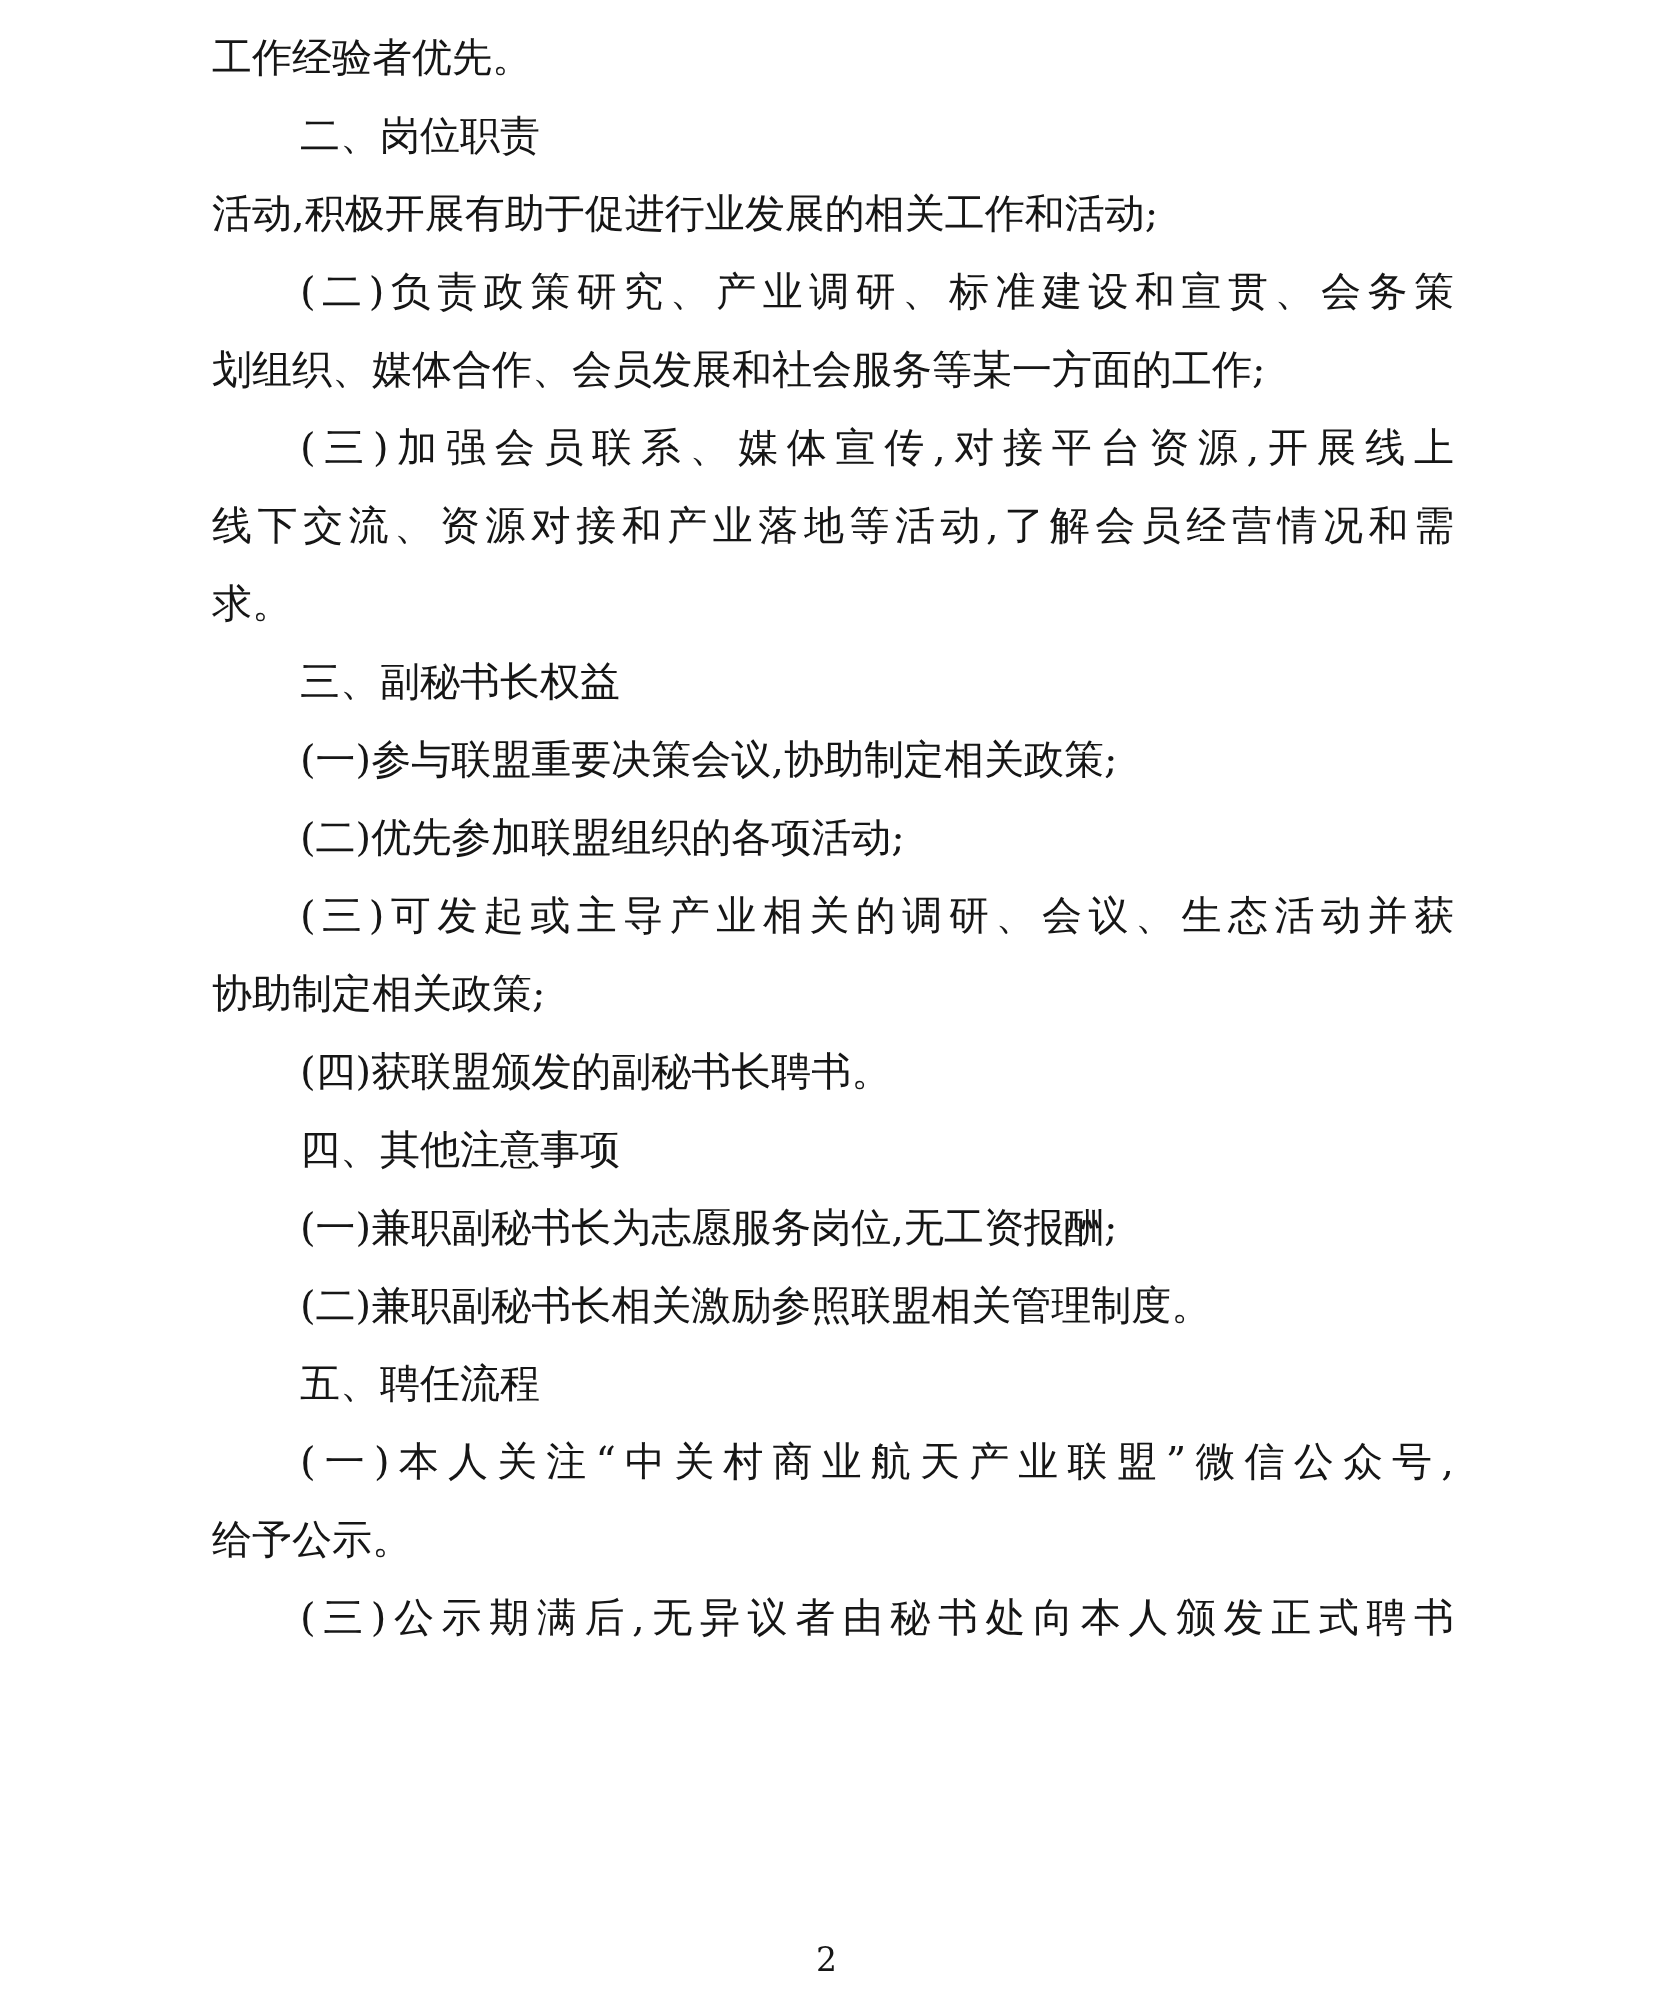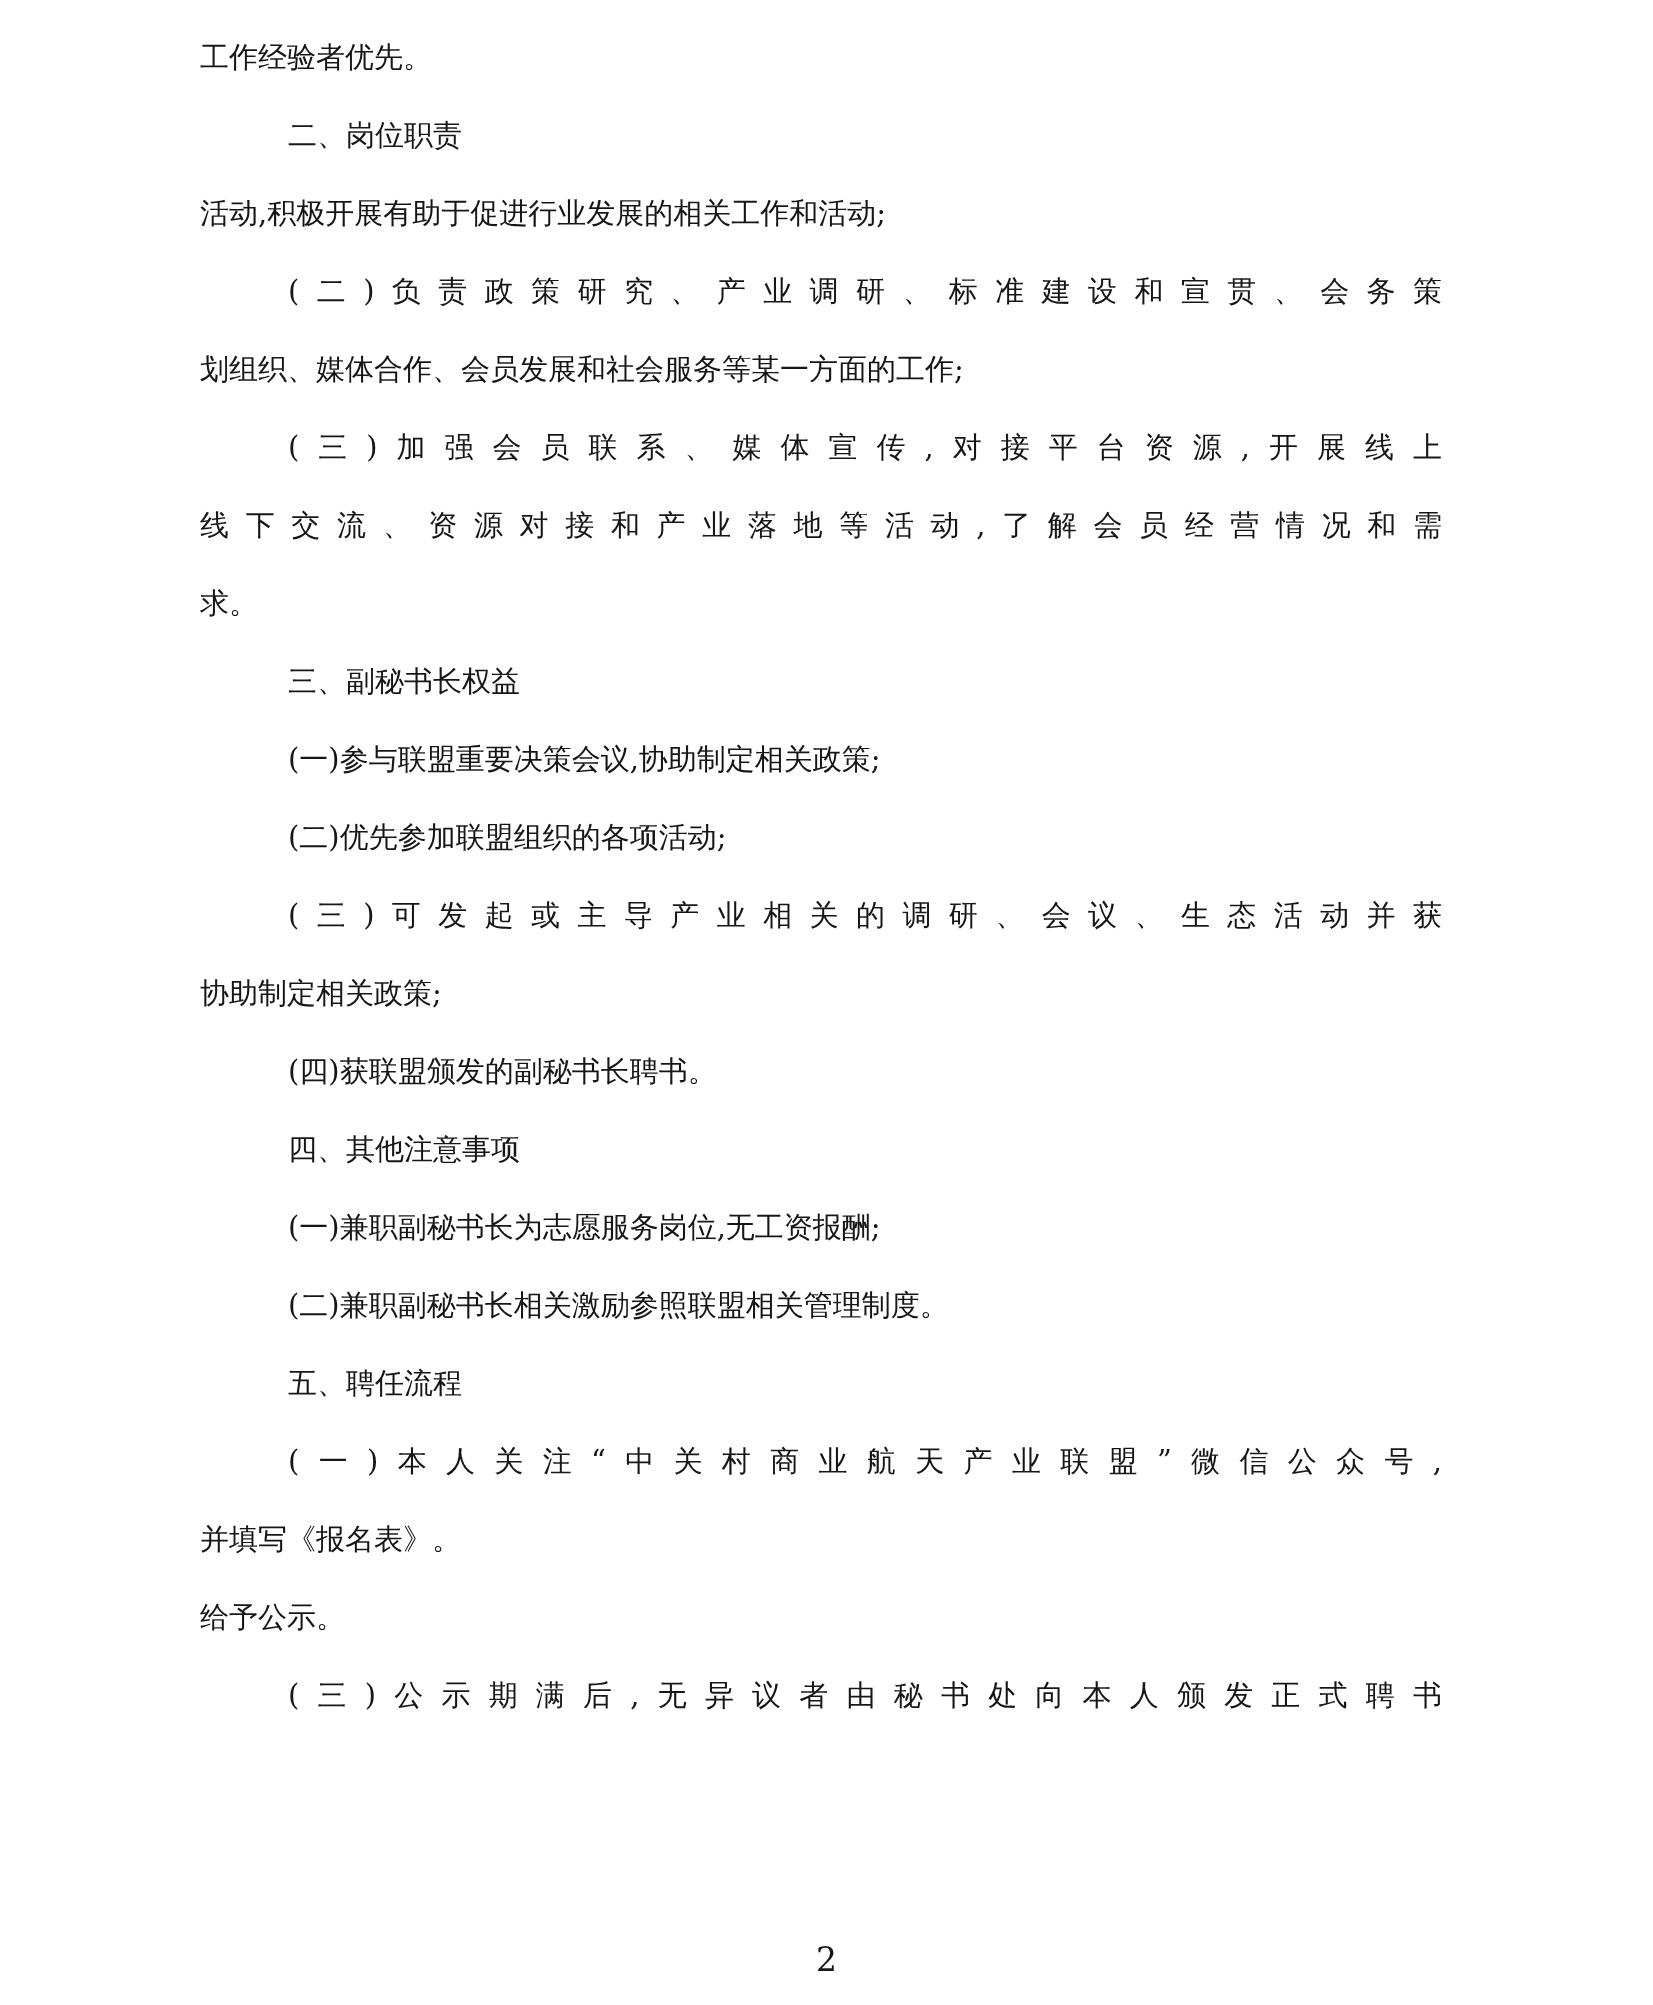--- a/index.html
+++ b/index.html
@@ -10,25 +10,25 @@
   .page {
     position: relative;
     width: 1653px;
     height: 2005px;
     background: #ffffff;
     color: #161616;
     overflow: hidden;
   }
   .content {
     position: absolute;
-    left: 200px;
+    left: 212px;
     top: 18px;
     width: 1242px;
     font-family: "DejaVu Serif", "Liberation Serif", serif;
-    font-size: 29px;
+    font-size: 40px;
     line-height: 78px;
   }
   .line {
     text-align: left;
     font-weight: normal;
   }
   .line.indent {
     text-indent: 88px;
   }
   .line.justify {
@@ -68,18 +68,17 @@
       <div class="line indent">(一)参与联盟重要决策会议,协助制定相关政策;</div>
       <div class="line indent">(二)优先参加联盟组织的各项活动;</div>
       <div class="line indent justify">(三)可发起或主导产业相关的调研、会议、生态活动并获</div>
       <div class="line">协助制定相关政策;</div>
       <div class="line indent">(四)获联盟颁发的副秘书长聘书。</div>
       <div class="line indent bold">四、其他注意事项</div>
       <div class="line indent">(一)兼职副秘书长为志愿服务岗位,无工资报酬;</div>
       <div class="line indent">(二)兼职副秘书长相关激励参照联盟相关管理制度。</div>
       <div class="line indent bold">五、聘任流程</div>
       <div class="line indent justify">(一)本人关注“中关村商业航天产业联盟”微信公众号,</div>
-      <div class="line">并填写《报名表》。</div>
       <div class="line">给予公示。</div>
       <div class="line indent justify">(三)公示期满后,无异议者由秘书处向本人颁发正式聘书</div>
     </div>
   <div class="footer">2</div>
 </div>
 
 </body></html>

